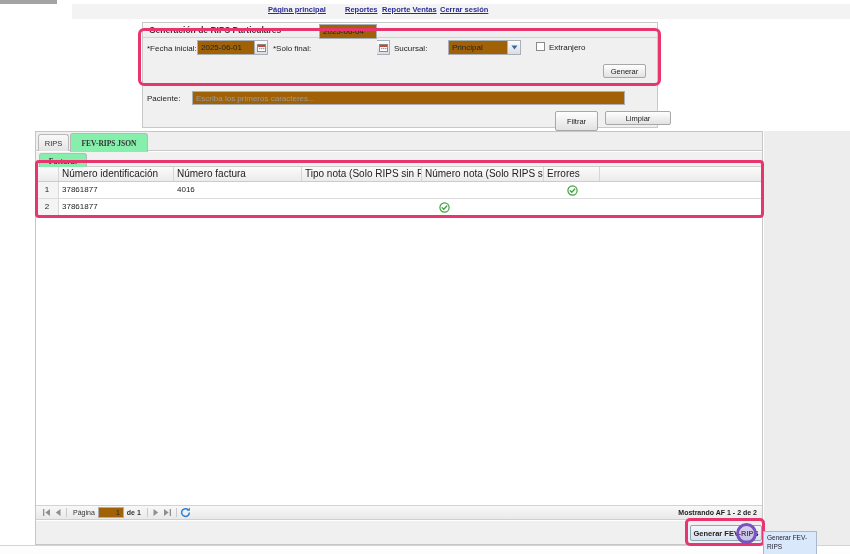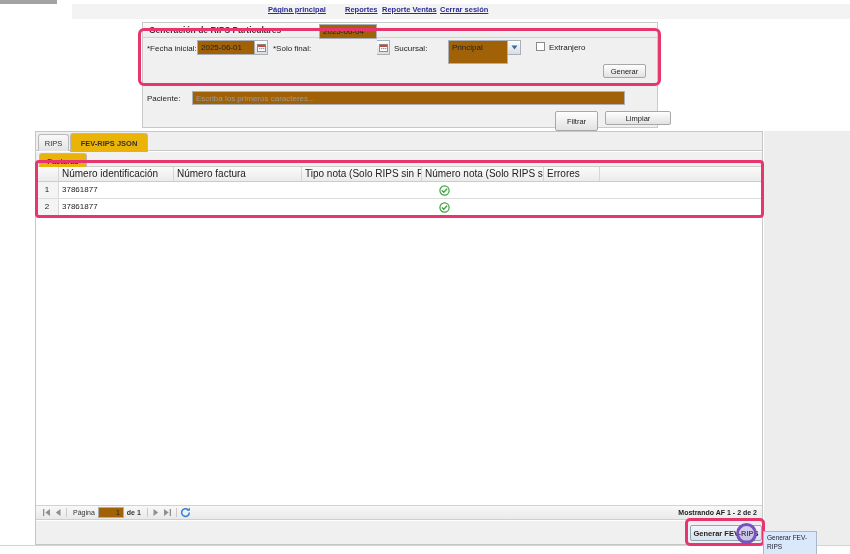--- a/index.html
+++ b/index.html
@@ -9,21 +9,21 @@
   .navlink{font-size:7.5px;color:#2b2b96;text-decoration:underline;font-weight:600;white-space:nowrap;cursor:pointer;}
   .input{background:#a16207;border:1px solid #abb0b6;font-size:8px;color:#222;padding:0 3px;box-sizing:border-box;font-family:inherit;}
   .input::placeholder{color:#9a9a9a;}
   .btn{background:linear-gradient(#fefefe,#e2e2e2);border:1px solid #a8a8a8;border-radius:2px;font-size:7.5px;color:#222;text-align:center;box-sizing:border-box;cursor:pointer;font-family:inherit;display:flex;align-items:center;justify-content:center;white-space:nowrap;}
   .trigger{background:linear-gradient(#fdfdfd,#d9dde2);border:1px solid #abb0b6;border-left:none;display:flex;align-items:center;justify-content:center;cursor:pointer;box-sizing:border-box;}
   .panel{background:#f0f0f0;border:1px solid #c9c9c9;}
   .panel-hd{background:linear-gradient(#fcfcfc,#ececec);border-bottom:1px solid #d2d2d2;font-size:8.5px;font-weight:bold;color:#333;line-height:14px;padding-left:6px;}
   .pink{border:3px solid #e8356d;border-radius:6px;pointer-events:none;z-index:40;}
   .tab{border:1px solid #b9b9b9;border-bottom:none;border-radius:3px 3px 0 0;font-size:7.5px;color:#333;display:flex;align-items:center;justify-content:center;cursor:pointer;box-sizing:border-box;}
   .tab-inactive{background:linear-gradient(#f9f9f9,#e3e3e3);}
-  .tab-active{background:#eab308;font-weight:bold;}
+  .tab-active{background:#86efac;font-weight:bold;font-family:Liberation Serif, serif;}
   .gh{display:flex;background:linear-gradient(#fbfbfb,#ebebeb);border-bottom:1px solid #cccccc;}
   .gh .c{font-size:10px;color:#222;line-height:14px;padding-left:3px;border-right:1px solid #d6d6d6;overflow:hidden;white-space:nowrap;box-sizing:border-box;}
   .grow{display:flex;background:#fff;border-bottom:1px solid #dcdcdc;cursor:pointer;}
   .grow .c{font-size:8px;color:#222;line-height:16px;padding-left:3px;overflow:hidden;white-space:nowrap;box-sizing:border-box;}
   .rownum{background:#f4f4f4;border-right:1px solid #d8d8d8;text-align:center;padding-left:0!important;}
   .pgsep{width:1px;height:9px;background:#c9c9c9;margin:0 3px;}
   .pgtxt{font-size:7px;color:#333;white-space:nowrap;}
   .icbtn{display:flex;align-items:center;justify-content:center;width:11px;height:11px;cursor:pointer;}
 </style>
 </head>
@@ -64,21 +64,21 @@
         <rect x="1" y="2" height="2" width="7" fill="#c64a3a"></rect>
         <rect x="2" y="5" width="1.4" height="1.2" fill="#9a9a9a"></rect>
         <rect x="4" y="5" width="1.4" height="1.2" fill="#9a9a9a"></rect>
         <rect x="6" y="5" width="1.4" height="1.2" fill="#9a9a9a"></rect>
       </svg>
   </span>
 </div>
 
 <span class="abs lbl" style="left:394px;top:44px;">Sucursal:</span>
 <div class="abs" style="left:448px;top:40px;width:73px;height:15px;display:flex;cursor:pointer;">
-  <div class="input" style="width:60px;height:24px;line-height:13px;">Principal</div>
+  <div class="input" style="width:60px;height:15px;line-height:13px;">Principal</div>
   <div class="trigger" style="width:13px;height:15px;">
     <span style="display:flex;">
       <svg width="7" height="5" viewBox="0 0 7 5">
           <path d="M0.5 0.5h6L3.5 4.5z" fill="#3b6a9c"></path>
         </svg>
     </span>
   </div>
 </div>
 
 <div class="abs" style="left:536px;top:42px;width:9px;height:9px;background:#fff;border:1px solid #8a8a8a;cursor:pointer;"></div>
@@ -117,20 +117,21 @@
     <div class="c" style="width:128px;">Número factura</div>
     <div class="c" style="width:120px;">Tipo nota (Solo RIPS sin Factura)</div>
     <div class="c" style="width:122px;">Número nota (Solo RIPS sin factur...</div>
     <div class="c" style="width:56px;">Errores</div>
     <div class="c" style="flex:1;border-right:none;"></div>
   </div>
 
   <div class="abs grow" style="left:0;top:50px;width:726px;height:17px;">
     <div class="c rownum" style="width:23px;">1</div>
     <div class="c" style="width:115px;">37861877</div>
+    <div class="c" style="width:128px;">4016</div>
     <div class="c" style="width:120px;"></div>
     <div class="c" style="width:122px;"></div>
     <div class="c" style="width:56px;display:flex;align-items:center;justify-content:center;padding-left:0;">
       <span style="display:flex;">
         <svg width="11" height="11" viewBox="0 0 11 11">
             <circle cx="5.5" cy="5.5" r="4.6" fill="#fff" stroke="#3fa33f" stroke-width="1.2"></circle>
             <path d="M3.2 5.7l1.6 1.6 3-3.3" fill="none" stroke="#3fa33f" stroke-width="1.3" stroke-linecap="round" stroke-linejoin="round"></path>
           </svg>
       </span>
     </div>

